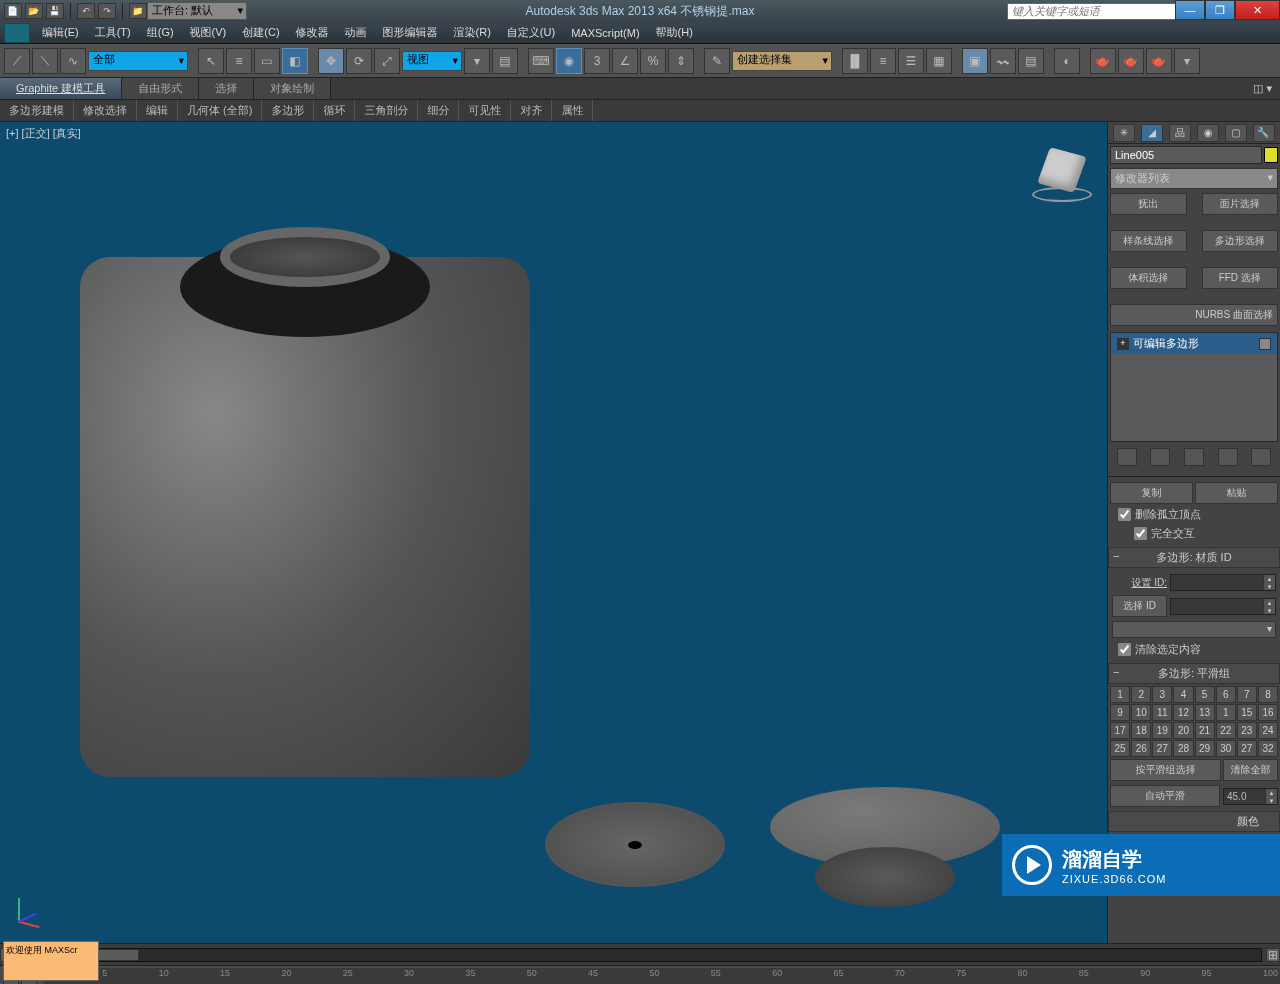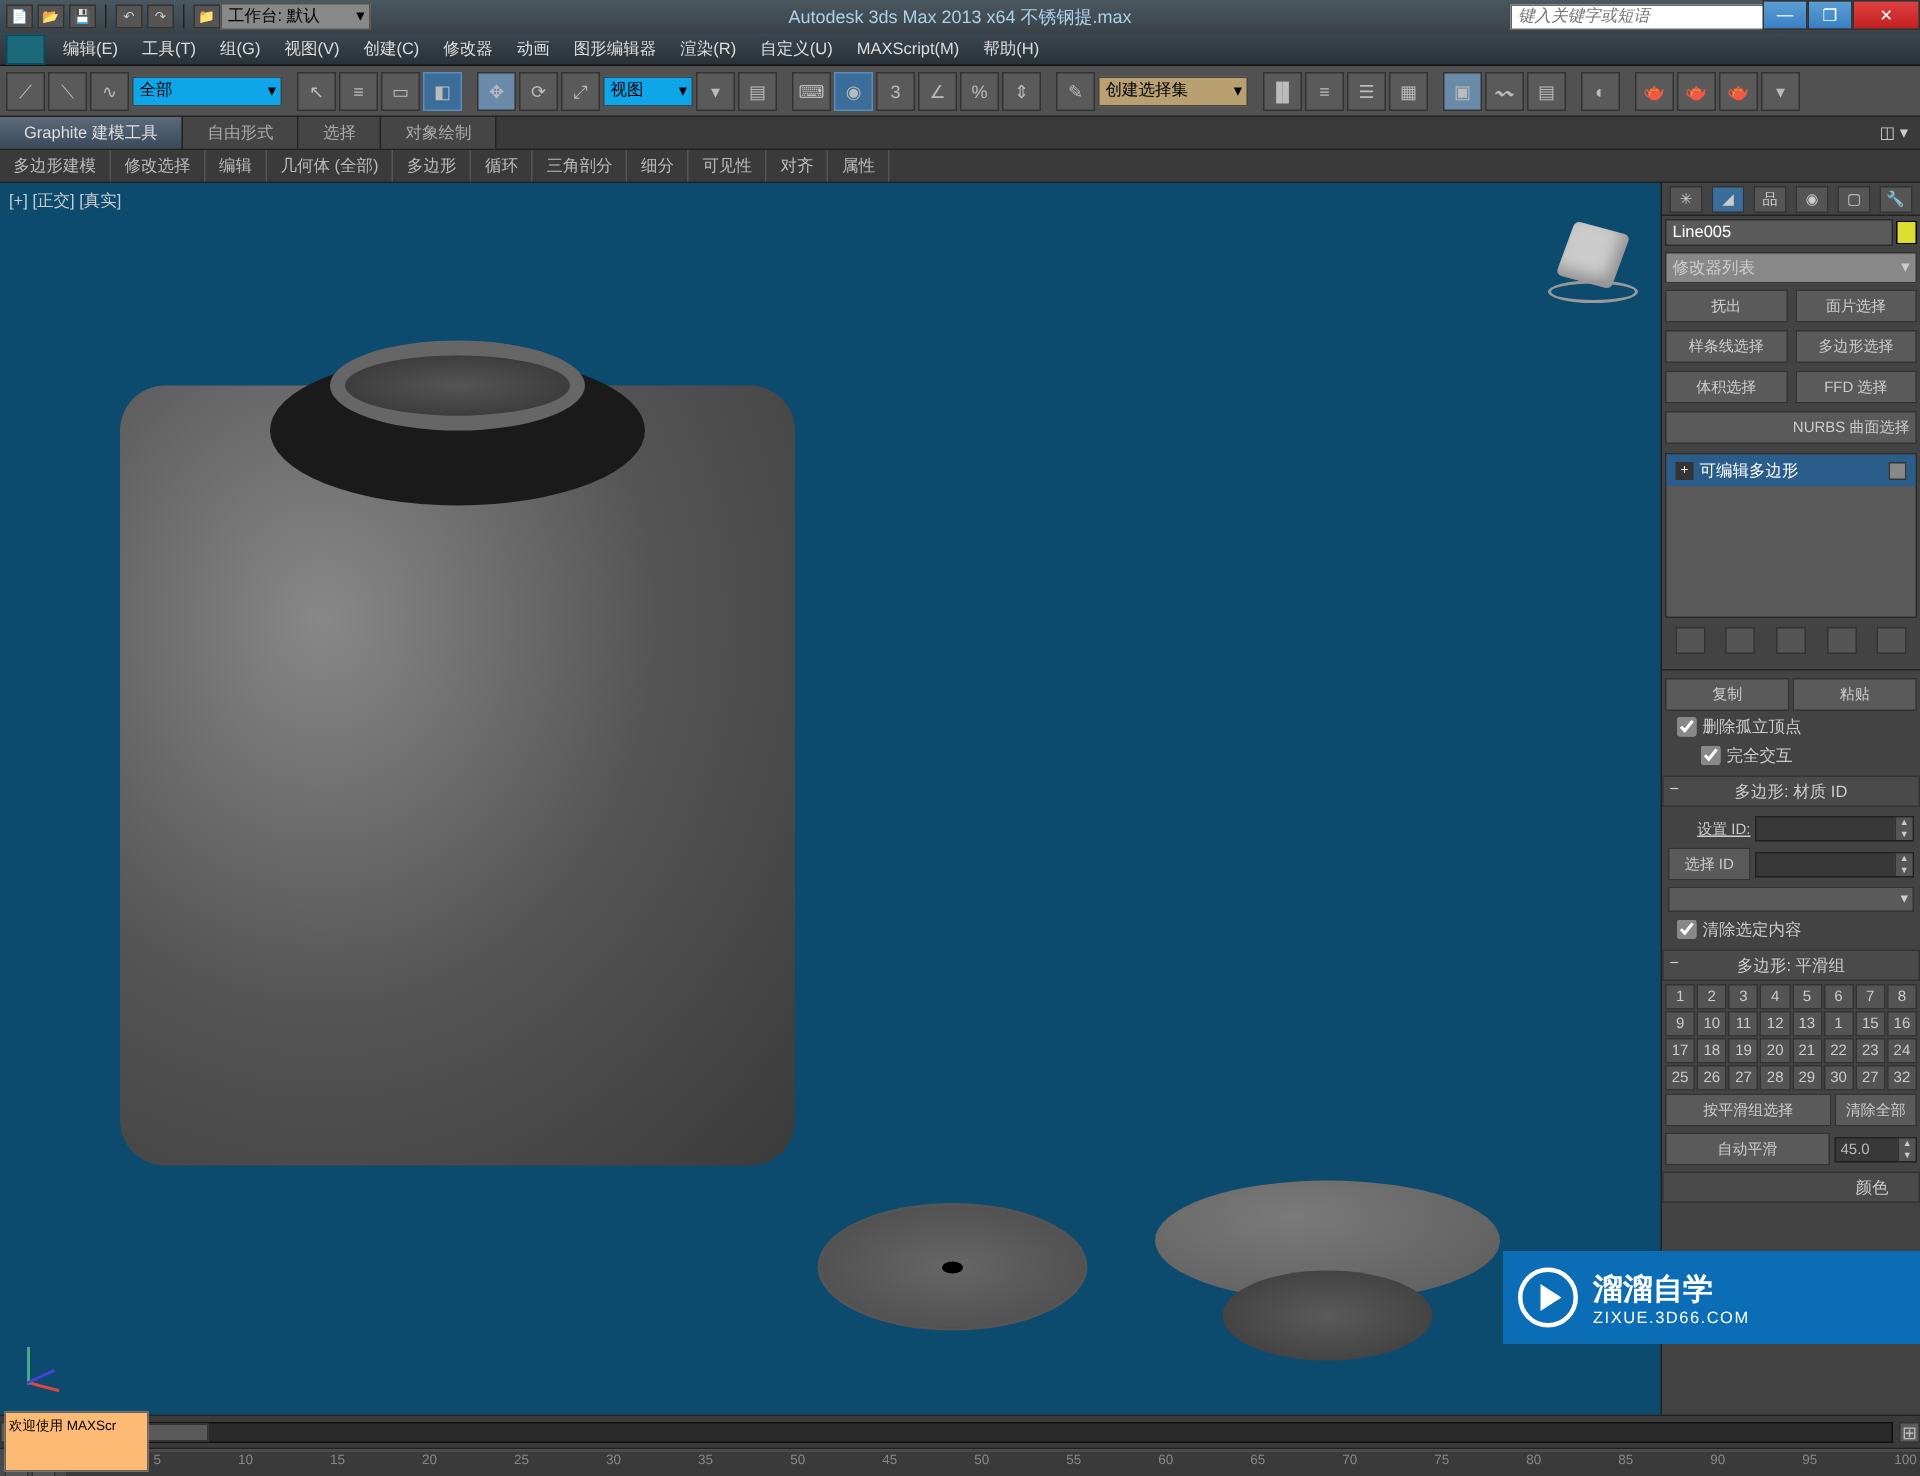--- a/index.html
+++ b/index.html
@@ -33,21 +33,21 @@
 .tool-btn.active { background: #3a6d9a; border-color: #5a8dba; }
 .tool-btn.highlight { background: #6a8aaa; }
 .tool-sep { width: 2px; height: 28px; margin: 0 2px; }
 .tool-dropdown { background: #0ea5e9; color: #000; border: 1px solid #444; height: 20px; padding: 0 16px 0 4px; font-size: 11px; min-width: 60px; position: relative; }
 .tool-dropdown::after { content: "▾"; position: absolute; right: 3px; top: 2px; }
 .tool-dropdown.wide { min-width: 100px; }
 
 
 .ribbon-tabs { height: 22px; background: #3a3a3a; display: flex; align-items: center; border-bottom: 1px solid #222; }
 .ribbon-tab { padding: 3px 16px; color: #aaa; border-right: 1px solid #222; background: #454545; font-size: 11px; }
-.ribbon-tab.active { background: linear-gradient(#5a6a7a, #3a4a5a); color: #ddd; }
+.ribbon-tab.active { background: linear-gradient(#5a6a7a, #3a4a5a); color: #ddd; text-decoration: underline; }
 .ribbon-toggle { margin-left: auto; padding: 3px 8px; }
 
 
 .ribbon-sub { height: 22px; background: #3a3a3a; display: flex; align-items: center; border-bottom: 1px solid #222; }
 .ribbon-sub-tab { padding: 3px 9px; color: #bbb; border-right: 1px solid #555; font-size: 11px; }
 
 
 .main { display: flex; height: calc(100% - 163px); }
 .viewport { flex: 1; background: #0c4a6e; position: relative; border-right: 1px solid #222; }
 .viewport-label { position: absolute; top: 4px; left: 6px; color: #ccc; font-size: 11px; }
@@ -73,21 +73,21 @@
 
 .right-panel { width: 172px; background: #434343; display: flex; flex-direction: column; overflow-y: hidden; }
 .panel-icons { height: 22px; display: flex; justify-content: space-around; align-items: center; padding: 2px; background: #434343; border-bottom: 1px solid #222; }
 .panel-icons .ic { width: 22px; height: 18px; background: #555; border: 1px solid #333; font-size: 10px; display: flex; align-items: center; justify-content: center; }
 .panel-icons .ic.active { background: #3a6d9a; }
 .obj-name { display: flex; padding: 2px; gap: 2px; align-items: center; }
 .obj-name input { flex: 1; background: #5a5a5a; color: #fff; border: 1px solid #2a2a2a; padding: 2px 4px; font-size: 11px; }
 .color-swatch { width: 16px; height: 16px; background: #dddd30; border: 1px solid #000; }
 .mod-dropdown { margin: 2px; background: #888; padding: 2px 4px; border: 1px solid #333; position: relative; }
 .mod-dropdown::after { content: "▾"; position: absolute; right: 4px; }
-.sel-grid { display: grid; grid-template-columns: 1fr 1fr; gap: 5px; padding: 2px; }
+.sel-grid { display: grid; grid-template-columns: 1fr 1fr; gap: 15px; padding: 2px; }
 .sel-btn { background: #5a5a5a; border: 1px solid #333; padding: 3px 2px; text-align: center; font-size: 10px; }
 .sel-full { grid-column: 1 / -1; text-align: right; padding-right: 4px; }
 .mod-stack { margin: 4px 2px; border: 1px solid #2a2a2a; background: #5a5a5a; height: 110px; }
 .mod-item { background: #2a5d8a; color: #fff; padding: 3px 6px; display: flex; align-items: center; gap: 4px; }
 .mod-item .plus { background: #333; width: 12px; height: 12px; text-align: center; line-height: 11px; font-size: 9px; }
 .mod-icons-row { display: flex; justify-content: space-around; padding: 2px; margin-bottom: 6px; }
 .mod-icons-row .mi { width: 20px; height: 18px; background: #555; border: 1px solid #333; }
 .rollout-hr { border: 0; border-top: 1px solid #222; margin: 2px 0; }
 .rollout { margin: 2px; }
 .roll-row { display: flex; gap: 2px; padding: 1px 0; }

